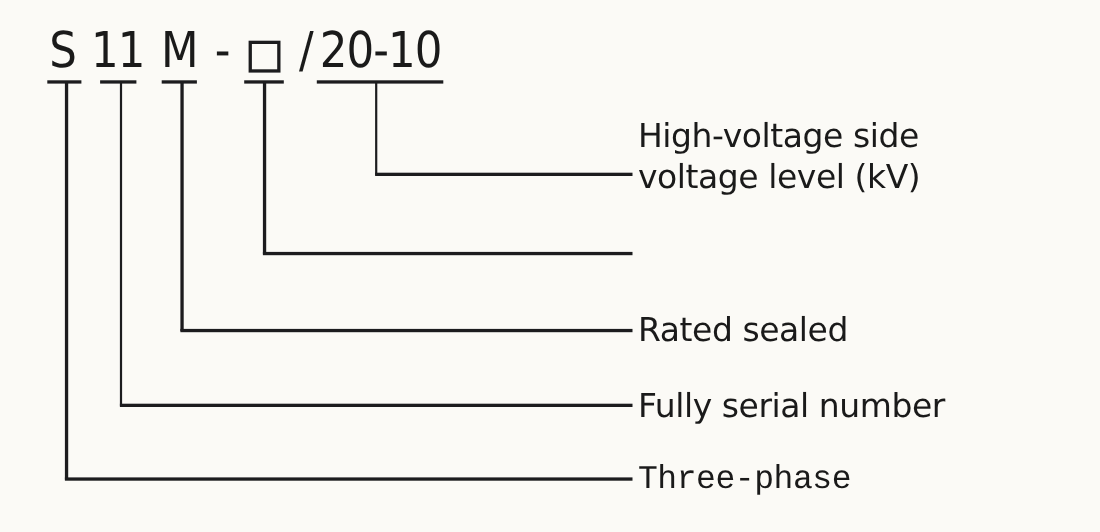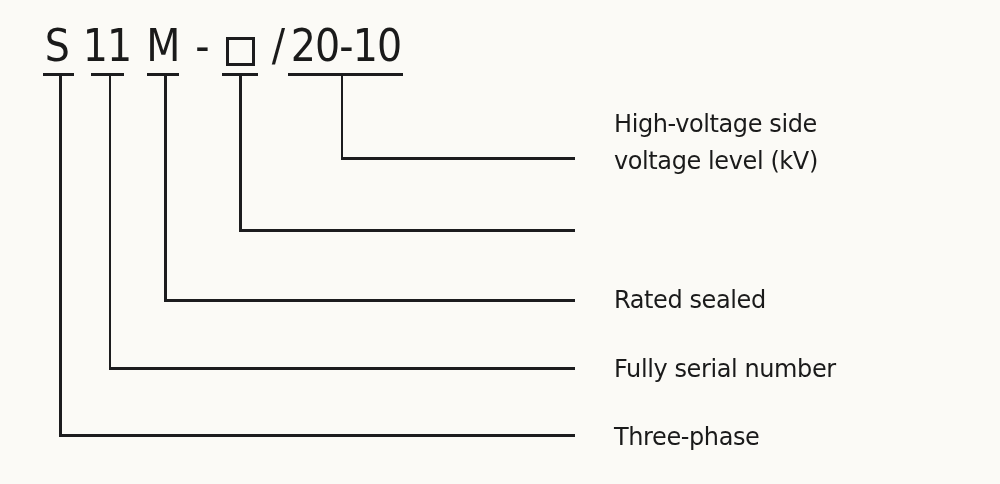--- a/index.html
+++ b/index.html
@@ -57,33 +57,33 @@
   .h{position:absolute;height:2.5px;background:var(--line);}
   .v1{left:59px;height:361px;}   .h1{left:59px;top:434px;width:516px;}
   .v2{left:108.5px;height:294px;}.h2{left:108.5px;top:367px;width:466px;}
   .v3{left:164px;height:226px;}  .h3{left:164px;top:299px;width:411px;}
   .v4{left:239px;height:156px;}  .h4{left:239px;top:229px;width:336px;}
   .v5{left:340.5px;height:84px;} .h5{left:340.5px;top:157px;width:234px;}
 
   
   .label{
     position:absolute;
-    left:614px;
-    font-size:24px;
+    left:580px;
+    font-size:30px;
     line-height:37px;
     letter-spacing:-0.4px;
     font-weight:500;
     color:var(--text);
     white-space:pre-line;
   }
   .label1{top:106px;}
   .label2{top:213px;}
   .label3{top:282px;}
   .label4{top:351px;}
-  .label5{top:419px;}
+  .label5{top:419px;font-family:Liberation Mono, monospace;}
 </style>
 </head>
 <body>
 
 <div class="stage">
 
   <div>
     <span class="tok" style="left:57px">S</span>
     <span class="tok" style="left:107px">11</span>
     <span class="tok" style="left:163px">M</span>

